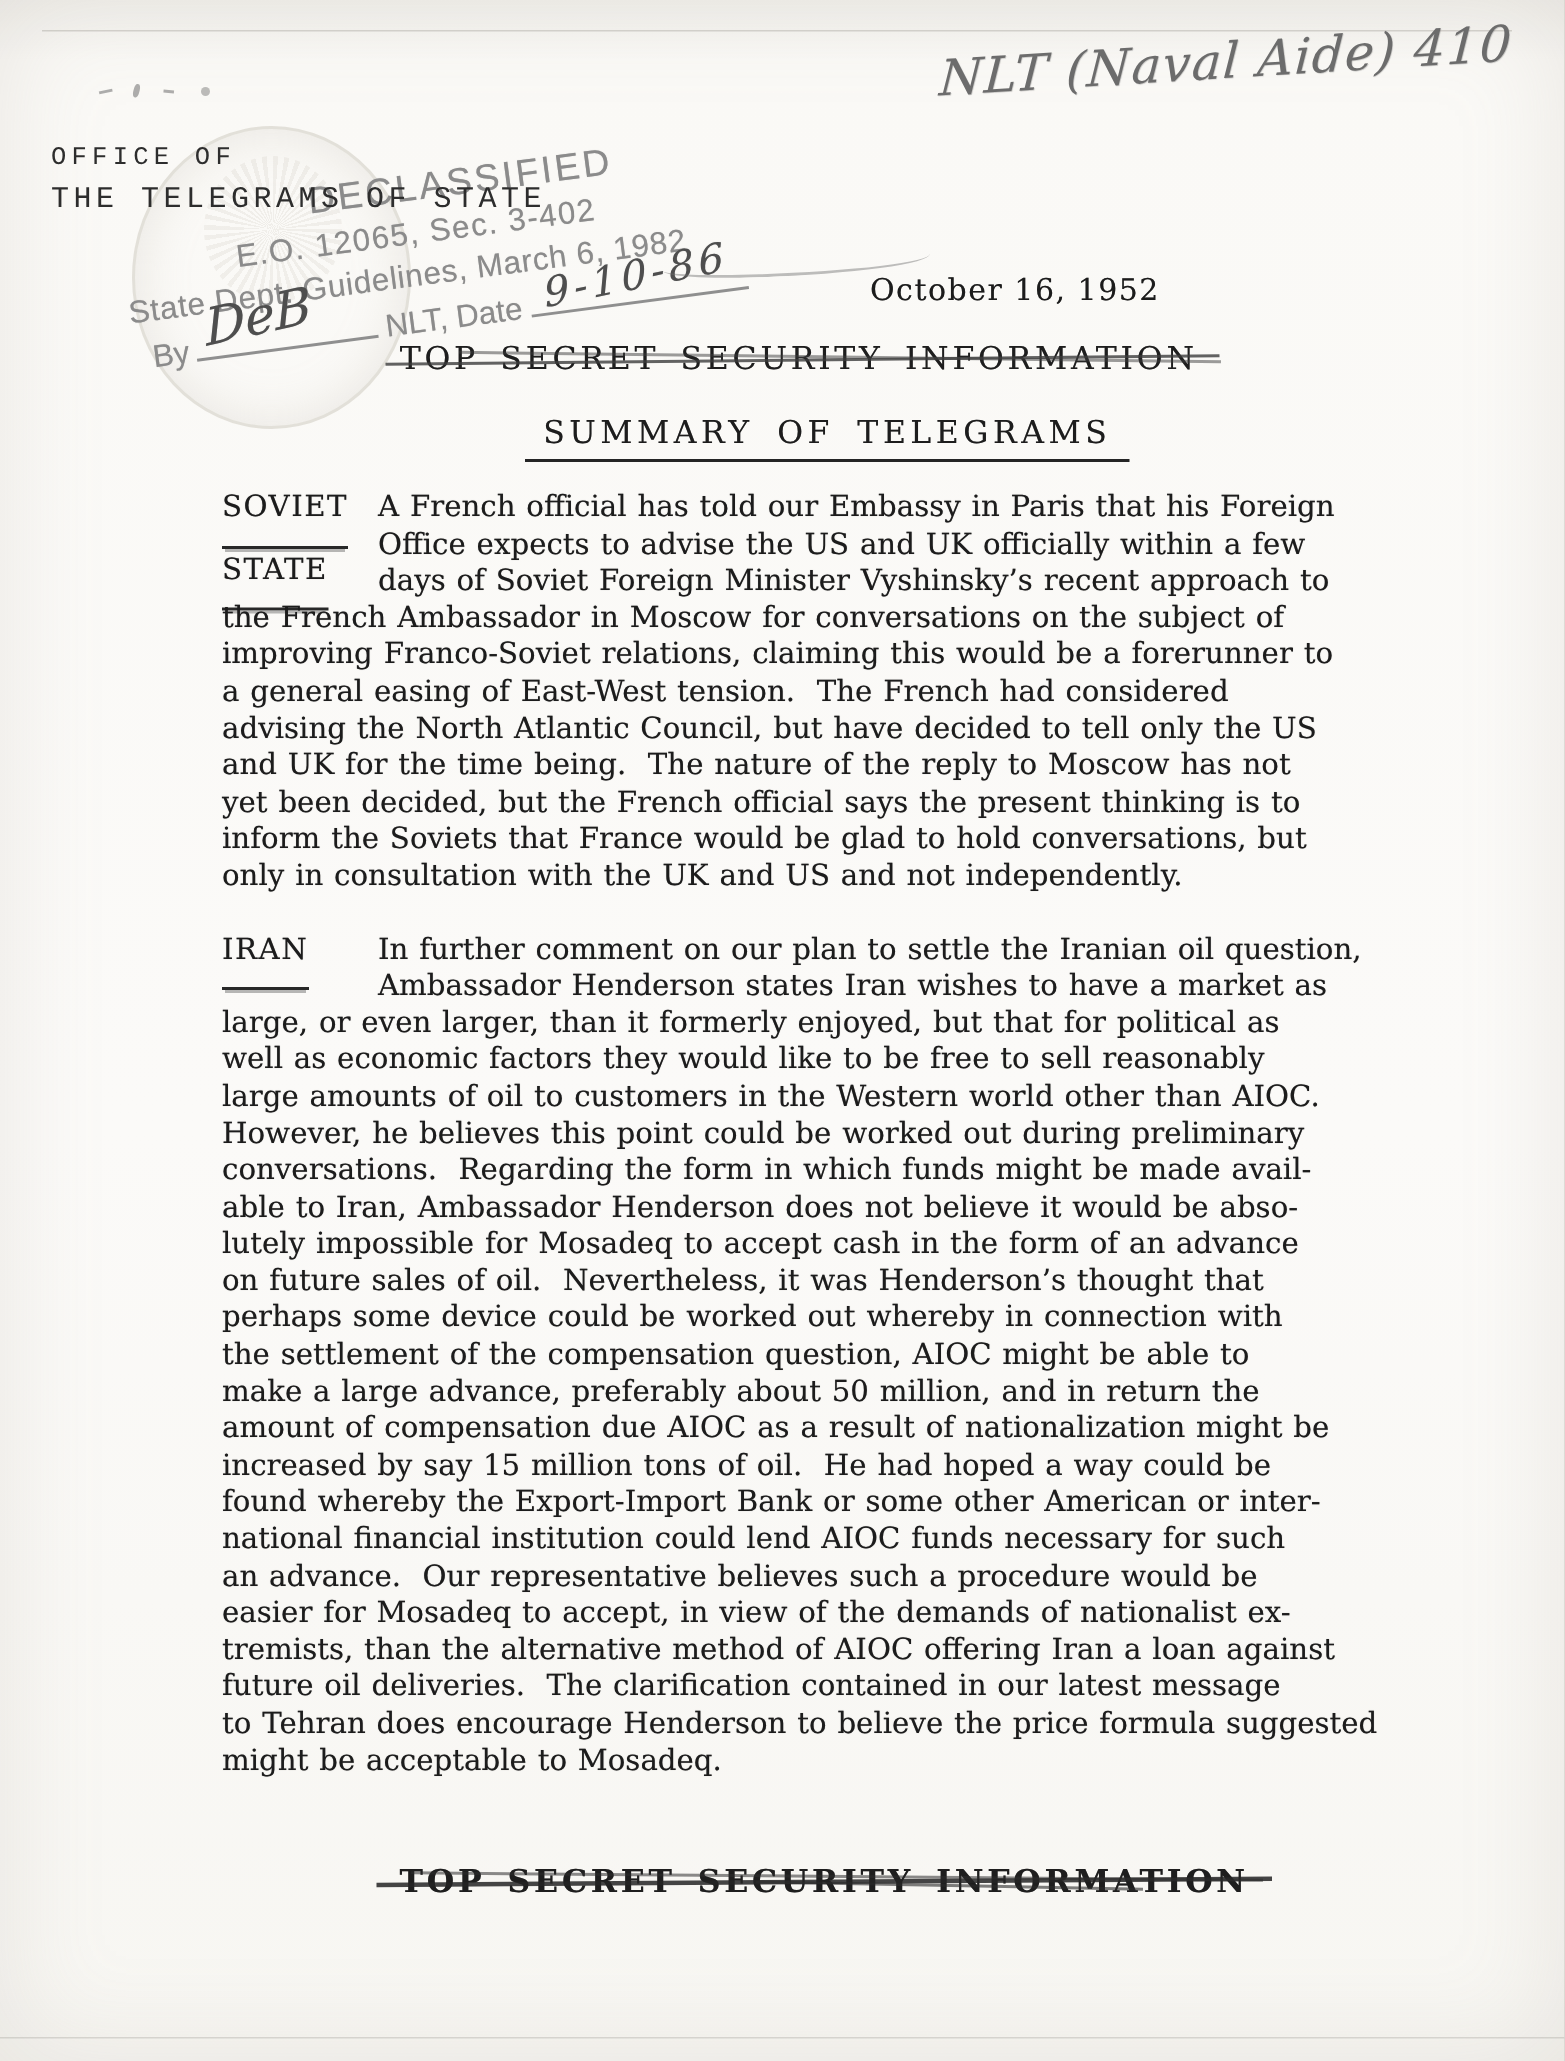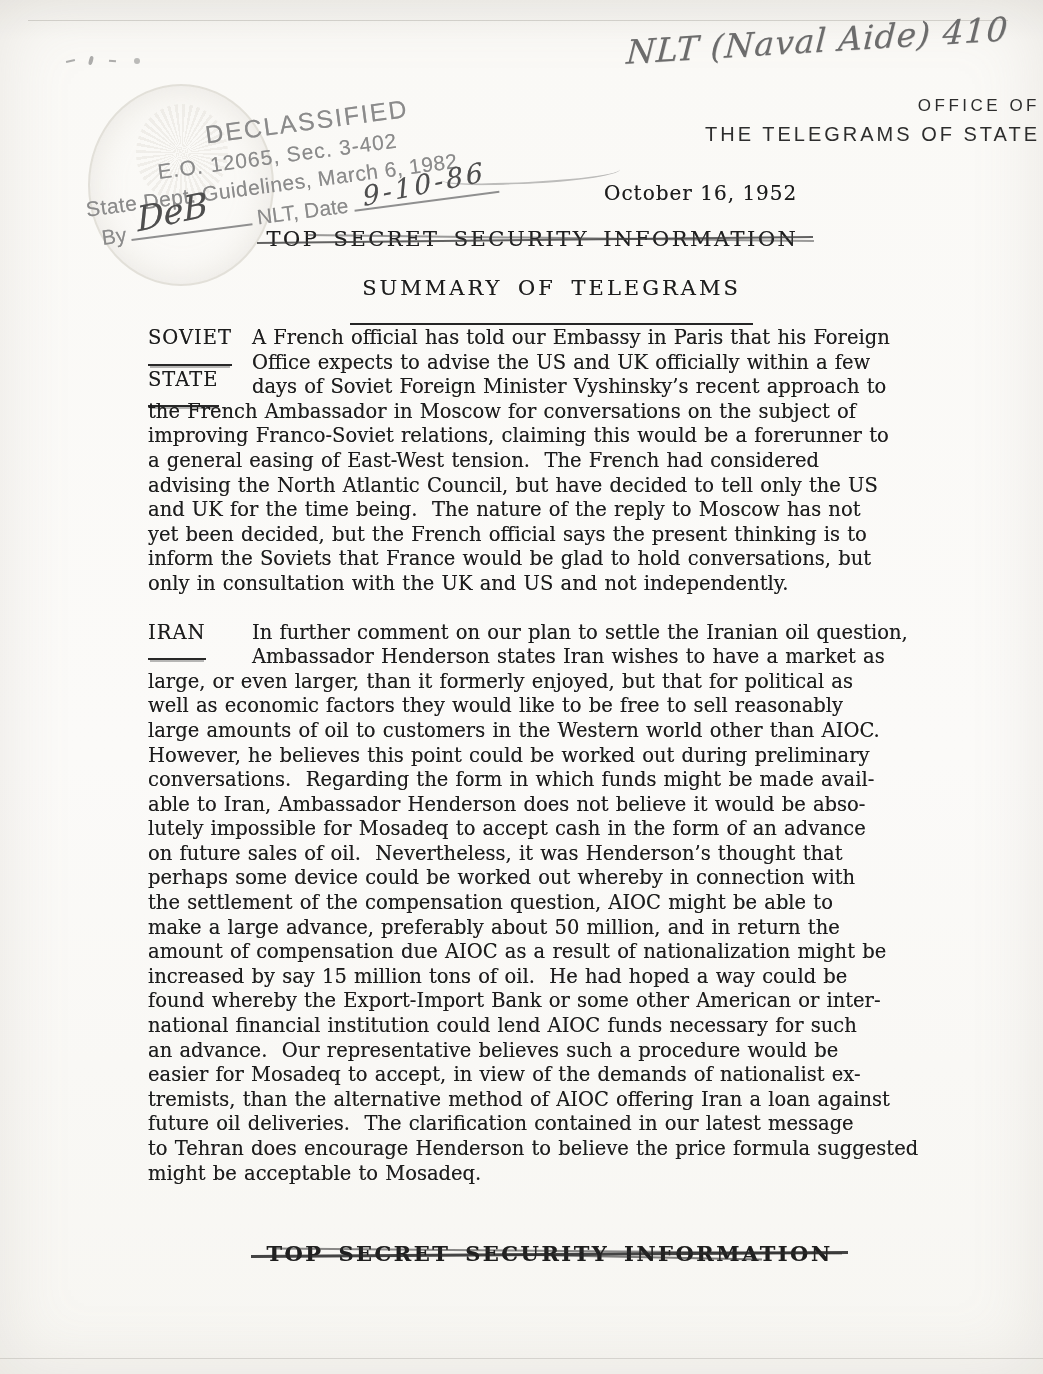--- a/index.html
+++ b/index.html
@@ -78,36 +78,36 @@
   .hw-date {
     position:absolute; left:10px; top:-14px;
     font-family:"DejaVu Serif", serif; font-style:italic;
     font-size:27px; color:#4e4e4e; letter-spacing:3px;
     transform:rotate(-4deg) skewX(-6deg); white-space:nowrap;
   }
 
   
   .letterhead {
     position:absolute; left:34px; top:96px; width:1006px;
-    text-align:right;
-    font-family:Liberation Sans, sans-serif; color:#2d2d2d;
+    text-align:left;
+    font-family:Liberation Mono, monospace; color:#2d2d2d;
   }
   .letterhead .lh1 { font-size:17px; letter-spacing:3.5px; margin-bottom:7px; }
   .letterhead .lh2 { font-size:20px; letter-spacing:3px;   margin-bottom:11px; }
   .letterhead .lh3 { font-size:13.5px; letter-spacing:2.5px; }
 
   .pencil-swoosh {
     position:absolute; left:442px; top:166px; width:178px; height:16px;
     border-bottom:2px solid rgba(112,112,112,0.45);
     border-radius: 0 0 80% 45%;
     transform:rotate(-2deg);
   }
 
   .doc-date {
-    position:absolute; left:604px; top:181px;
+    position:absolute; left:580px; top:181px;
     font-size:20px; letter-spacing:1px; color:#1c1c1c;
     text-shadow:0 0 0.4px rgba(25,25,25,0.5);
   }
 
   
   .classification { position:absolute; left:0; right:0; text-align:center; }
   .classification .strike-wrap { position:relative; display:inline-block; padding:0 4px; }
   .header-class { top:227px; font-size:21px; letter-spacing:2.5px; word-spacing:5px; }
   .header-class .strike-wrap { left:11px; }
   .footer-class { top:1241px; font-size:21px; letter-spacing:2.5px; word-spacing:5px; font-weight:bold; }
@@ -118,21 +118,21 @@
   .strike.s2 { left:8%;  top:40%; width:94%;  height:1.5px; transform:rotate(0.7deg); opacity:.5; }
   .strike.f1 { left:-2%; top:46%; width:104%; height:2.6px; transform:rotate(-0.4deg); opacity:.85; background:#242424; }
   .strike.f2 { left:2%;  top:34%; width:99%;  height:1.8px; transform:rotate(0.5deg); opacity:.55; background:#2e2e2e; }
   .strike.f3 { left:42%; top:60%; width:45%;  height:2.4px; transform:rotate(1.1deg); opacity:.6; background:#2a2a2a; }
 
   
   .doc-title { position:absolute; left:0; right:0; top:276px; text-align:center; }
   .doc-title span {
     position:relative; left:30px; display:inline-block;
     font-size:21px; letter-spacing:3px; word-spacing:6px;
-    padding:0 12px 23px 12px;
+    padding:0 12px 6px 12px;
     border-bottom:2px solid #252525;
     color:#1d1d1d; text-shadow:0 0 0.4px rgba(25,25,25,0.5);
   }
 
   
   .body-text {
     position:absolute; left:148px; top:326px; width:848px;
     font-size:19.5px; line-height:24.6px;
     color:#1c1c1c;
     text-shadow: 0 0 0.45px rgba(22,22,22,0.55);

